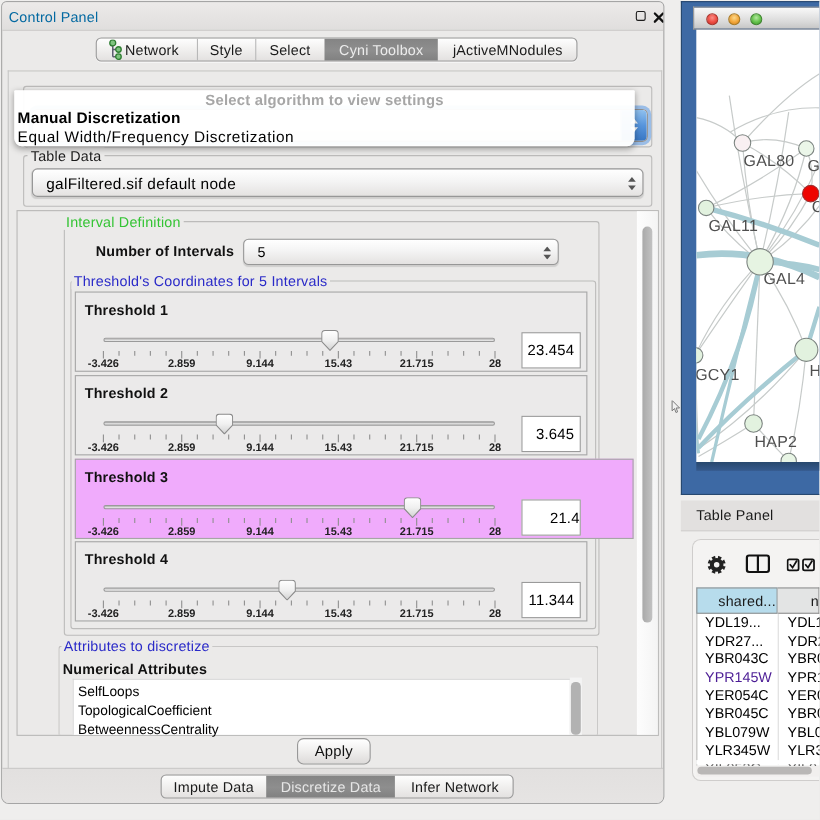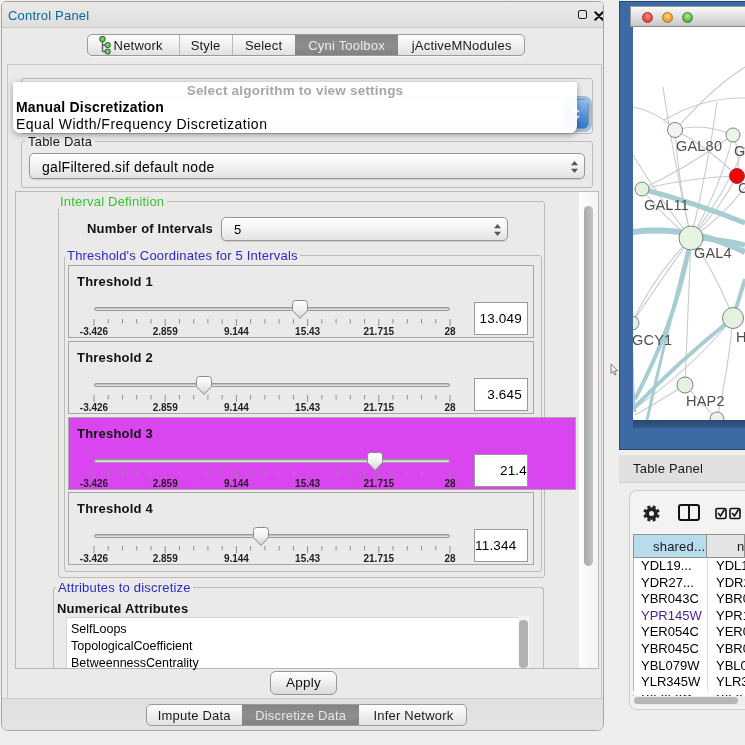--- a/index.html
+++ b/index.html
@@ -114,21 +114,21 @@
 <svg width="16" height="19" viewBox="0 0 16 19">
           <defs>
             <linearGradient id="thg263" x1="0" y1="0" x2="0" y2="1">
               <stop offset="0" stop-color="#ffffff"></stop>
               <stop offset="0.5" stop-color="#f0f0f0"></stop>
               <stop offset="1" stop-color="#d2d2d2"></stop>
             </linearGradient>
           </defs>
           <path d="M3.5 0.5 L12.5 0.5 Q15.5 0.5 15.5 3.5 L15.5 10.5 L8 18.5 L0.5 10.5 L0.5 3.5 Q0.5 0.5 3.5 0.5 Z" fill="url(#thg263)" stroke="#8a8a8a" stroke-width="1"></path>
         </svg></div>
-<div style="position:absolute;left:405px;top:36px;width:54px;height:33px;background:#fff;border:1px solid #9a9a9a;font-size:13.5px;color:#000;text-align:right;line-height:31px;padding-right:5px">13.049</div>
+<div style="position:absolute;left:405px;top:36px;width:54px;height:33px;background:#fff;border:1px solid #9a9a9a;font-size:13.5px;color:#000;text-align:right;line-height:31px;padding-right:5px">23.454</div>
 </div>
   <div style="position:absolute;left:66px;top:339px;width:466px;height:73px;border:1px solid #a6a6a6;background:#ebeaea">
 <div style="position:absolute;left:8px;top:8px;font-size:13px;font-weight:bold;color:#111">Threshold 2</div>
 <div style="position:absolute;left:25px;top:41px;width:356px;height:4px;background:linear-gradient(#9f9f9f,#d9d9d9 45%,#e9e9e9);border:1px solid #9a9a9a;border-radius:2px"></div>
 <svg width="357" height="8" viewBox="0 0 357 8" style="position:absolute;left:25px;top:53px;overflow:visible">
         <line x1="0.0" y1="0" x2="0.0" y2="7" stroke="#8f8f8f" stroke-width="1"></line>
         <line x1="14.2" y1="0" x2="14.2" y2="4.5" stroke="#8f8f8f" stroke-width="1"></line>
         <line x1="28.5" y1="0" x2="28.5" y2="4.5" stroke="#8f8f8f" stroke-width="1"></line>
         <line x1="42.7" y1="0" x2="42.7" y2="4.5" stroke="#8f8f8f" stroke-width="1"></line>
         <line x1="57.0" y1="0" x2="57.0" y2="4.5" stroke="#8f8f8f" stroke-width="1"></line>
@@ -166,21 +166,21 @@
             <linearGradient id="thg339" x1="0" y1="0" x2="0" y2="1">
               <stop offset="0" stop-color="#ffffff"></stop>
               <stop offset="0.5" stop-color="#f0f0f0"></stop>
               <stop offset="1" stop-color="#d2d2d2"></stop>
             </linearGradient>
           </defs>
           <path d="M3.5 0.5 L12.5 0.5 Q15.5 0.5 15.5 3.5 L15.5 10.5 L8 18.5 L0.5 10.5 L0.5 3.5 Q0.5 0.5 3.5 0.5 Z" fill="url(#thg339)" stroke="#8a8a8a" stroke-width="1"></path>
         </svg></div>
 <div style="position:absolute;left:405px;top:36px;width:54px;height:33px;background:#fff;border:1px solid #9a9a9a;font-size:13.5px;color:#000;text-align:right;line-height:31px;padding-right:5px">3.645</div>
 </div>
-  <div style="position:absolute;left:66px;top:414.5px;width:508px;height:73px;border:1px solid #a6a6a6;background:#d946ef">
+  <div style="position:absolute;left:66px;top:414.5px;width:508px;height:73px;border:1px solid #a6a6a6;background:#f0abfc">
 <div style="position:absolute;left:8px;top:8px;font-size:13px;font-weight:bold;color:#111">Threshold 3</div>
 <div style="position:absolute;left:25px;top:41px;width:356px;height:4px;background:linear-gradient(#9f9f9f,#d9d9d9 45%,#e9e9e9);border:1px solid #9a9a9a;border-radius:2px"></div>
 <svg width="357" height="8" viewBox="0 0 357 8" style="position:absolute;left:25px;top:53px;overflow:visible">
         <line x1="0.0" y1="0" x2="0.0" y2="7" stroke="#8f8f8f" stroke-width="1"></line>
         <line x1="14.2" y1="0" x2="14.2" y2="4.5" stroke="#8f8f8f" stroke-width="1"></line>
         <line x1="28.5" y1="0" x2="28.5" y2="4.5" stroke="#8f8f8f" stroke-width="1"></line>
         <line x1="42.7" y1="0" x2="42.7" y2="4.5" stroke="#8f8f8f" stroke-width="1"></line>
         <line x1="57.0" y1="0" x2="57.0" y2="4.5" stroke="#8f8f8f" stroke-width="1"></line>
         <line x1="71.2" y1="0" x2="71.2" y2="7" stroke="#8f8f8f" stroke-width="1"></line>
         <line x1="85.4" y1="0" x2="85.4" y2="4.5" stroke="#8f8f8f" stroke-width="1"></line>
@@ -264,21 +264,21 @@
 <svg width="16" height="19" viewBox="0 0 16 19">
           <defs>
             <linearGradient id="thg490" x1="0" y1="0" x2="0" y2="1">
               <stop offset="0" stop-color="#ffffff"></stop>
               <stop offset="0.5" stop-color="#f0f0f0"></stop>
               <stop offset="1" stop-color="#d2d2d2"></stop>
             </linearGradient>
           </defs>
           <path d="M3.5 0.5 L12.5 0.5 Q15.5 0.5 15.5 3.5 L15.5 10.5 L8 18.5 L0.5 10.5 L0.5 3.5 Q0.5 0.5 3.5 0.5 Z" fill="url(#thg490)" stroke="#8a8a8a" stroke-width="1"></path>
         </svg></div>
-<div style="position:absolute;left:405px;top:36px;width:54px;height:33px;background:#fff;border:1px solid #9a9a9a;font-size:13.5px;color:#000;text-align:left;line-height:31px;padding-right:5px">11.344</div>
+<div style="position:absolute;left:405px;top:36px;width:54px;height:33px;background:#fff;border:1px solid #9a9a9a;font-size:13.5px;color:#000;text-align:right;line-height:31px;padding-right:5px">11.344</div>
 </div>
 
   <div class="abs" style="left:51px;top:585px;width:491px;height:81px;border:1px solid #bcbbba;border-radius:3px 3px 0 0;border-bottom:none"></div>
   <div class="abs" style="left:54px;top:578px;font-size:13px;color:#2a2ac8;background:#ebeae9;padding:0 2px">Attributes to discretize</div>
   <div class="abs" style="left:55px;top:599px;font-size:13px;font-weight:bold;color:#111">Numerical Attributes</div>
   <div class="abs" style="left:64px;top:615px;width:453px;height:51px;background:#fff;border:1px solid #d4d4d4;border-bottom:none">
      <div style="padding:3px 0 0 4px;font-size:12.5px;letter-spacing:0;line-height:16.8px;color:#000">SelfLoops<br>TopologicalCoefficient<br>BetweennessCentrality</div>
   </div>
   <div class="abs" style="left:516px;top:614px;width:11px;height:52px;background:#f4f4f4"></div>
   <div class="abs" style="left:517px;top:618px;width:9px;height:48px;background:#b2b2b2;border-radius:4px"></div>

